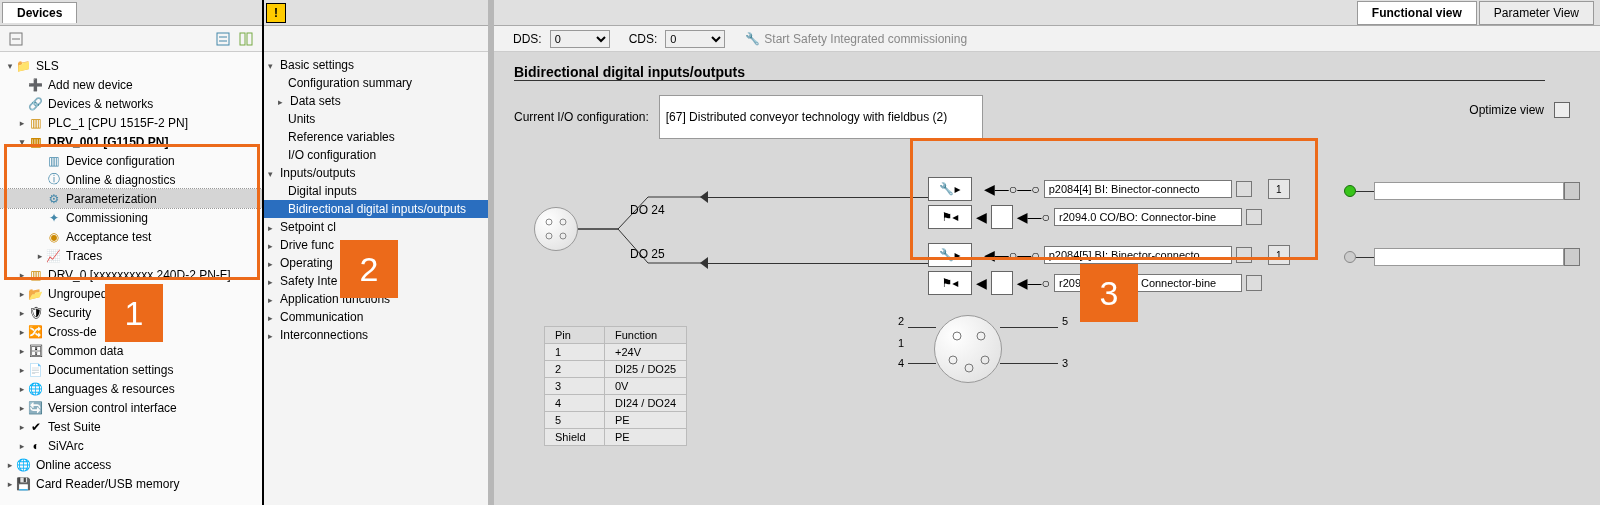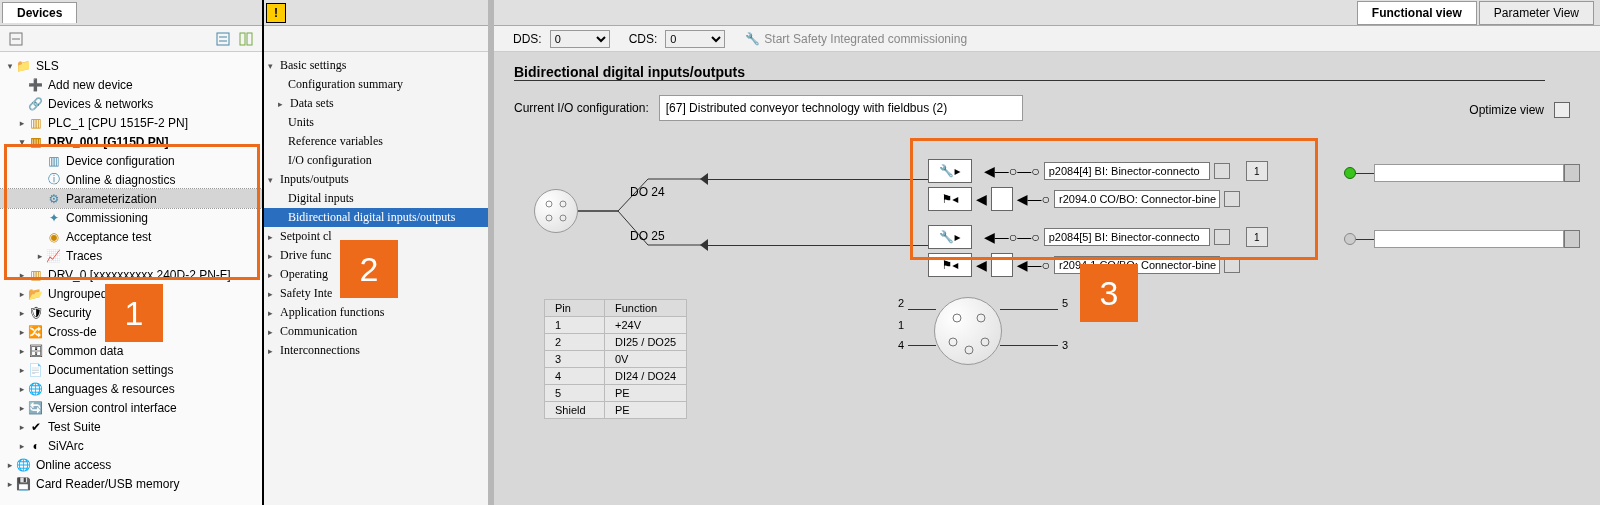--- a/index.html
+++ b/index.html
@@ -109,21 +109,20 @@
 .settings-tree {
   flex:1;
   overflow:auto;
   padding-top: 4px;
 }
 .settings-tree .snode {
   padding: 2px 4px;
   white-space: nowrap;
   min-height: 18px;
   cursor: default;
-  font-family: Liberation Serif, serif;
 }
 .settings-tree .schev { display:inline-block; width:12px; color:#555; font-size:9px;}
 .settings-tree .sl0 { padding-left: 4px; font-weight:normal; }
 .settings-tree .sl1 { padding-left: 24px; }
 .settings-tree .sel-row { background:#2a6ebf; color:#fff; }
 .right-panel {
   flex: 1;
   background: #d8d8d8;
   position: relative;
   display: flex;
@@ -171,22 +170,22 @@
 .main-title {
   font-weight:bold;
   font-size:14px;
   border-bottom:1px solid #333;
   display:inline-block;
   padding-right: 800px;
   margin-bottom: 14px;
 }
 .config-row { display:flex; align-items:center; gap:10px; margin-bottom:18px; }
 .config-row input[type=text] {
-  width: 364px;
-  padding: 5px 6px;
+  width: 324px;
+  padding: 14px 6px;
   border:1px solid #999;
   background:#fff;
   font-size:12px;
 }
 .optimize {
   position:absolute; right: 30px; top: 50px;
   display:flex; align-items:center; gap:10px;
 }
 .optimize .chk { width:16px;height:16px;border:1px solid #666;background:#eee; }
 .diagram { position:relative; height: 310px; }
@@ -205,21 +204,21 @@
 .param-block {
   position:absolute;
   display:flex; align-items:center; gap:4px;
 }
 .param-block .pb-icon {
   width:44px;height:24px;background:#fff;border:1px solid #666;
   display:flex;align-items:center;justify-content:center;font-size:12px;
 }
 .param-block .pb-icon.small { width:22px; }
 .param-block .pb-text {
-  width: 166px;
+  width: 188px;
   background:#fff;border:1px solid #777;
   padding:2px 4px;
   font-size:11px;
   overflow:hidden;white-space:nowrap;
 }
 .param-block .pb-box { width:16px;height:16px;background:#ddd;border:1px solid #777;}
 .param-block .idx-box {
   width:22px;height:20px;background:#e6e6e6;border:1px solid #777;
   display:flex;align-items:center;justify-content:center;font-size:10px;
 }
@@ -516,21 +515,21 @@
       <div class="led-green" style="left:830px;top:28px;"></div>
       <div class="hline" style="left:842px;top:34px;width:18px;"></div>
       <div class="long-bar" style="left:860px;top:25px;"></div>
       <div class="long-bar-end" style="left:1050px;top:25px;"></div>
 
       <div class="led-grey" style="left:830px;top:94px;"></div>
       <div class="hline" style="left:842px;top:100px;width:18px;"></div>
       <div class="long-bar" style="left:860px;top:91px;"></div>
       <div class="long-bar-end" style="left:1050px;top:91px;"></div>
 
-      <table class="pin-table" style="left:30px;top:160px;">
+      <table class="pin-table" style="left:30px;top:169px;">
         <tbody>
             <tr>
               <th>Pin</th>
               <th>Function</th>
             </tr>
         <tr>
               <td>1</td>
               <td>+24V</td>
             </tr>
         <tr>

